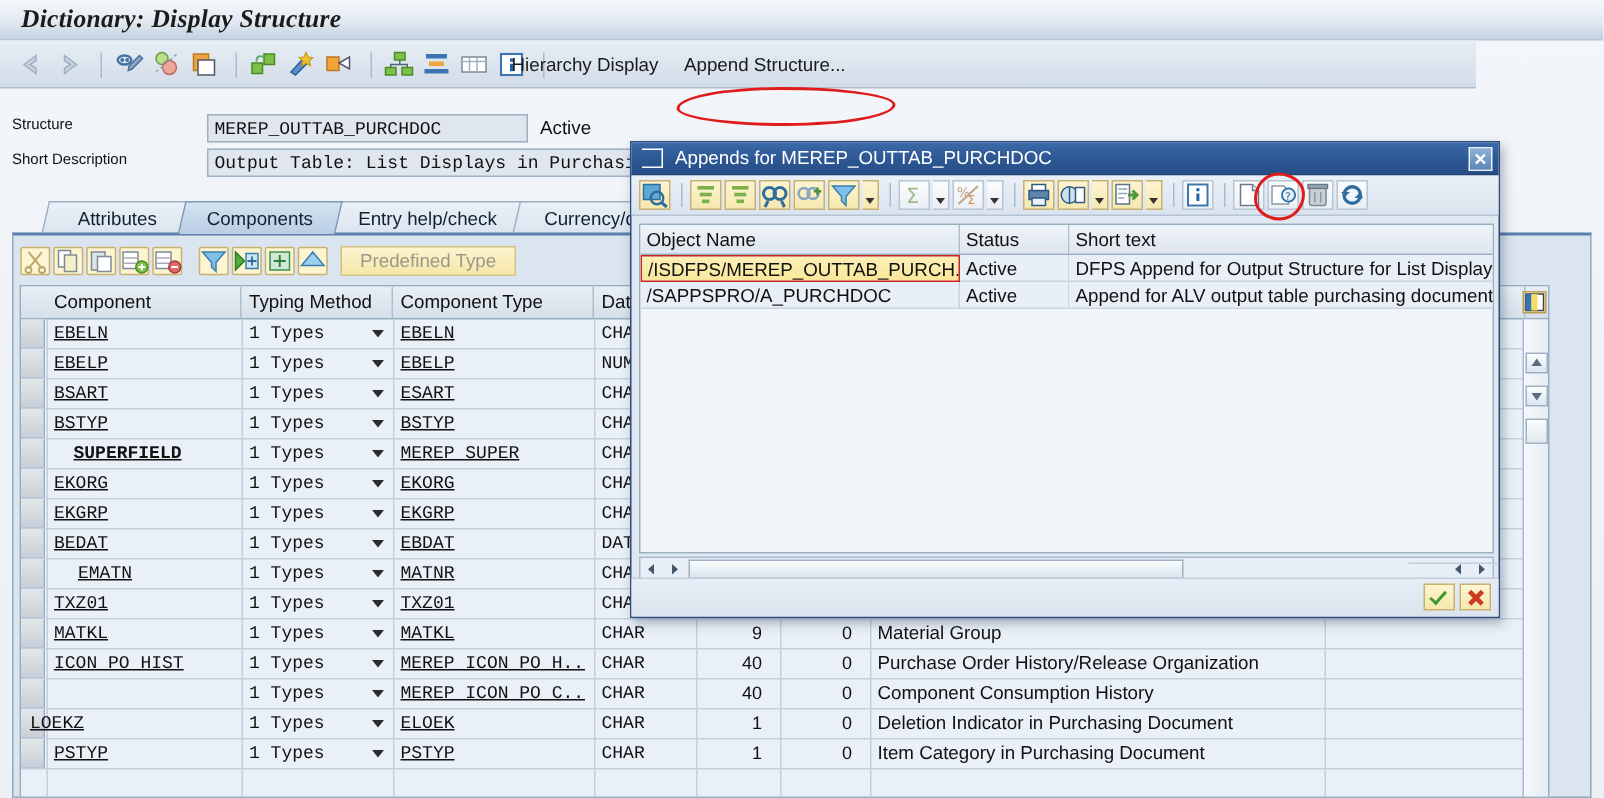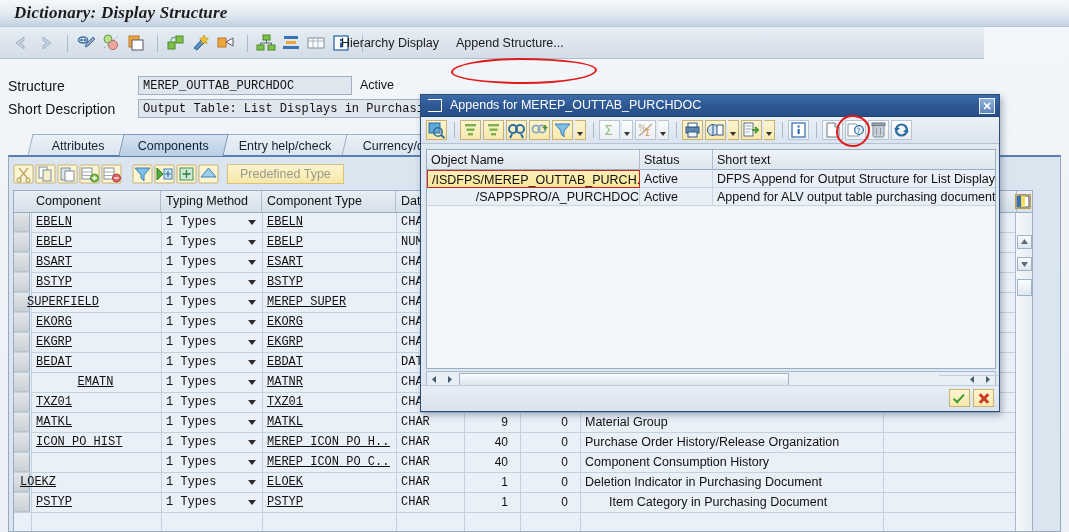--- a/index.html
+++ b/index.html
@@ -51,21 +51,21 @@
 
   .redcircle {
     position: absolute; border: 2.2px solid #e01b1b;
     border-radius: 48% 52% 50% 50% / 55% 45% 55% 45%;
     pointer-events: none;
   }
 
   
   .fields { position: absolute; left: 0; top: 60px; width: 1069px; height: 56px; }
   .frow { position: absolute; left: 0; height: 23px; width: 1069px; }
-  .flabel { position: absolute; left: 8px; top: 3px; font-size: 14px; color: #111; }
+  .flabel { position: absolute; left: 8px; top: 3px; font-size: 10px; color: #111; }
   .fbox {
     position: absolute; height: 19px; top: 1px;
     background: #dfe6ee; border: 1px solid #9fb0c2;
     font-family: "Liberation Mono", monospace; font-size: 12px;
     color: #111; padding: 1px 4px; line-height: 16px;
     white-space: nowrap; overflow: hidden;
   }
   .fstat { position: absolute; top: 3px; font-size: 12.5px; color: #111; }
 
   
@@ -543,21 +543,21 @@
             <div class="gc " style="left: 147px; width: 95px;">1 Types</div>
             <div class="gc lnk" style="left: 248px; width: 128px;">BSTYP</div>
             <div class="gc " style="left: 382px; width: 62px;">CHAR</div>
             <div class="gc num" style="left: 450px; width: 50px;">1</div>
             <div class="gc num" style="left: 506px; width: 54px;">0</div>
             <div class="gc desc" style="left: 566px; width: 294px;">Purchasing Document Category</div>
             <span class="caret" style="left: 234px;"></span>
           </div>
           <div class="grow" style="top: 102px;">
             <div class="gsel"></div>
-            <div class="gc lnk" style="left: 8px; width: 124px;">SUPERFIELD</div>
+            <div class="gc lnk" style="left: 30px; width: 124px; font-weight: bold;">SUPERFIELD</div>
             <div class="gc " style="left: 147px; width: 95px;">1 Types</div>
             <div class="gc lnk" style="left: 248px; width: 128px;">MEREP_SUPER</div>
             <div class="gc " style="left: 382px; width: 62px;">CHAR</div>
             <div class="gc num" style="left: 450px; width: 50px;">1</div>
             <div class="gc num" style="left: 506px; width: 54px;">0</div>
             <div class="gc desc" style="left: 566px; width: 294px;">Superior Field</div>
             <span class="caret" style="left: 234px;"></span>
           </div>
           <div class="grow" style="top: 122px;">
             <div class="gsel"></div>
@@ -587,21 +587,21 @@
             <div class="gc " style="left: 147px; width: 95px;">1 Types</div>
             <div class="gc lnk" style="left: 248px; width: 128px;">EBDAT</div>
             <div class="gc " style="left: 382px; width: 62px;">DATS</div>
             <div class="gc num" style="left: 450px; width: 50px;">8</div>
             <div class="gc num" style="left: 506px; width: 54px;">0</div>
             <div class="gc desc" style="left: 566px; width: 294px;">Purchasing Document Date</div>
             <span class="caret" style="left: 234px;"></span>
           </div>
           <div class="grow" style="top: 182px;">
             <div class="gsel"></div>
-            <div class="gc lnk" style="left: 17px; width: 124px; text-align: center;">EMATN</div>
+            <div class="gc lnk" style="left: 33px; width: 124px;">EMATN</div>
             <div class="gc " style="left: 147px; width: 95px;">1 Types</div>
             <div class="gc lnk" style="left: 248px; width: 128px;">MATNR</div>
             <div class="gc " style="left: 382px; width: 62px;">CHAR</div>
             <div class="gc num" style="left: 450px; width: 50px;">18</div>
             <div class="gc num" style="left: 506px; width: 54px;">0</div>
             <div class="gc desc" style="left: 566px; width: 294px;">Material Number</div>
             <span class="caret" style="left: 234px;"></span>
           </div>
           <div class="grow" style="top: 202px;">
             <div class="gsel"></div>
@@ -658,21 +658,21 @@
             <span class="caret" style="left: 234px;"></span>
           </div>
           <div class="grow" style="top: 302px;">
             <div class="gsel"></div>
             <div class="gc lnk" style="left: 17px; width: 124px;">PSTYP</div>
             <div class="gc " style="left: 147px; width: 95px;">1 Types</div>
             <div class="gc lnk" style="left: 248px; width: 128px;">PSTYP</div>
             <div class="gc " style="left: 382px; width: 62px;">CHAR</div>
             <div class="gc num" style="left: 450px; width: 50px;">1</div>
             <div class="gc num" style="left: 506px; width: 54px;">0</div>
-            <div class="gc desc" style="left: 566px; width: 294px; margin-left: 24px;">Item Category in Purchasing Document</div>
+            <div class="gc desc" style="left: 566px; width: 294px;">Item Category in Purchasing Document</div>
             <span class="caret" style="left: 234px;"></span>
           </div>
         </div>
 
       <div class="gvscroll">
         <div class="sbtn" style="top:22px;">
           <svg width="13" height="12" viewBox="0 0 13 12">
               <path d="M6.5 3 L10 8 H3 Z" fill="#5a6b7c"></path>
             </svg>
         </div>
@@ -826,21 +826,21 @@
       <div class="dh" style="left:0; width:213px;">Object Name</div>
       <div class="dh" style="left:213px; width:73px;">Status</div>
       <div class="dh" style="left:286px; width:284px;">Short text</div>
       <div id="dialog-rows">
           <div class="drow" style="top: 20px;">
             <div class="dc selcell" style="left: 0px; width: 213px;">/ISDFPS/MEREP_OUTTAB_PURCH...</div>
             <div class="dc" style="left: 213px; width: 73px;">Active</div>
             <div class="dc" style="left: 286px; width: 284px;">DFPS Append for Output Structure for List Display.</div>
           </div>
           <div class="drow" style="top: 38px;">
-            <div class="dc" style="left: 0px; width: 213px; text-align: right;">/SAPPSPRO/A_PURCHDOC</div>
+            <div class="dc" style="left: 0px; width: 213px;">/SAPPSPRO/A_PURCHDOC</div>
             <div class="dc" style="left: 213px; width: 73px;">Active</div>
             <div class="dc" style="left: 286px; width: 284px;">Append for ALV output table purchasing documents</div>
           </div>
         </div>
     </div>
 
     <div class="dlghscroll">
       <div class="hbtn" style="left:1px;">
         <svg width="9" height="9" viewBox="0 0 9 9">
             <path d="M6 1 L2 4.5 L6 8 Z" fill="#44586c"></path>

